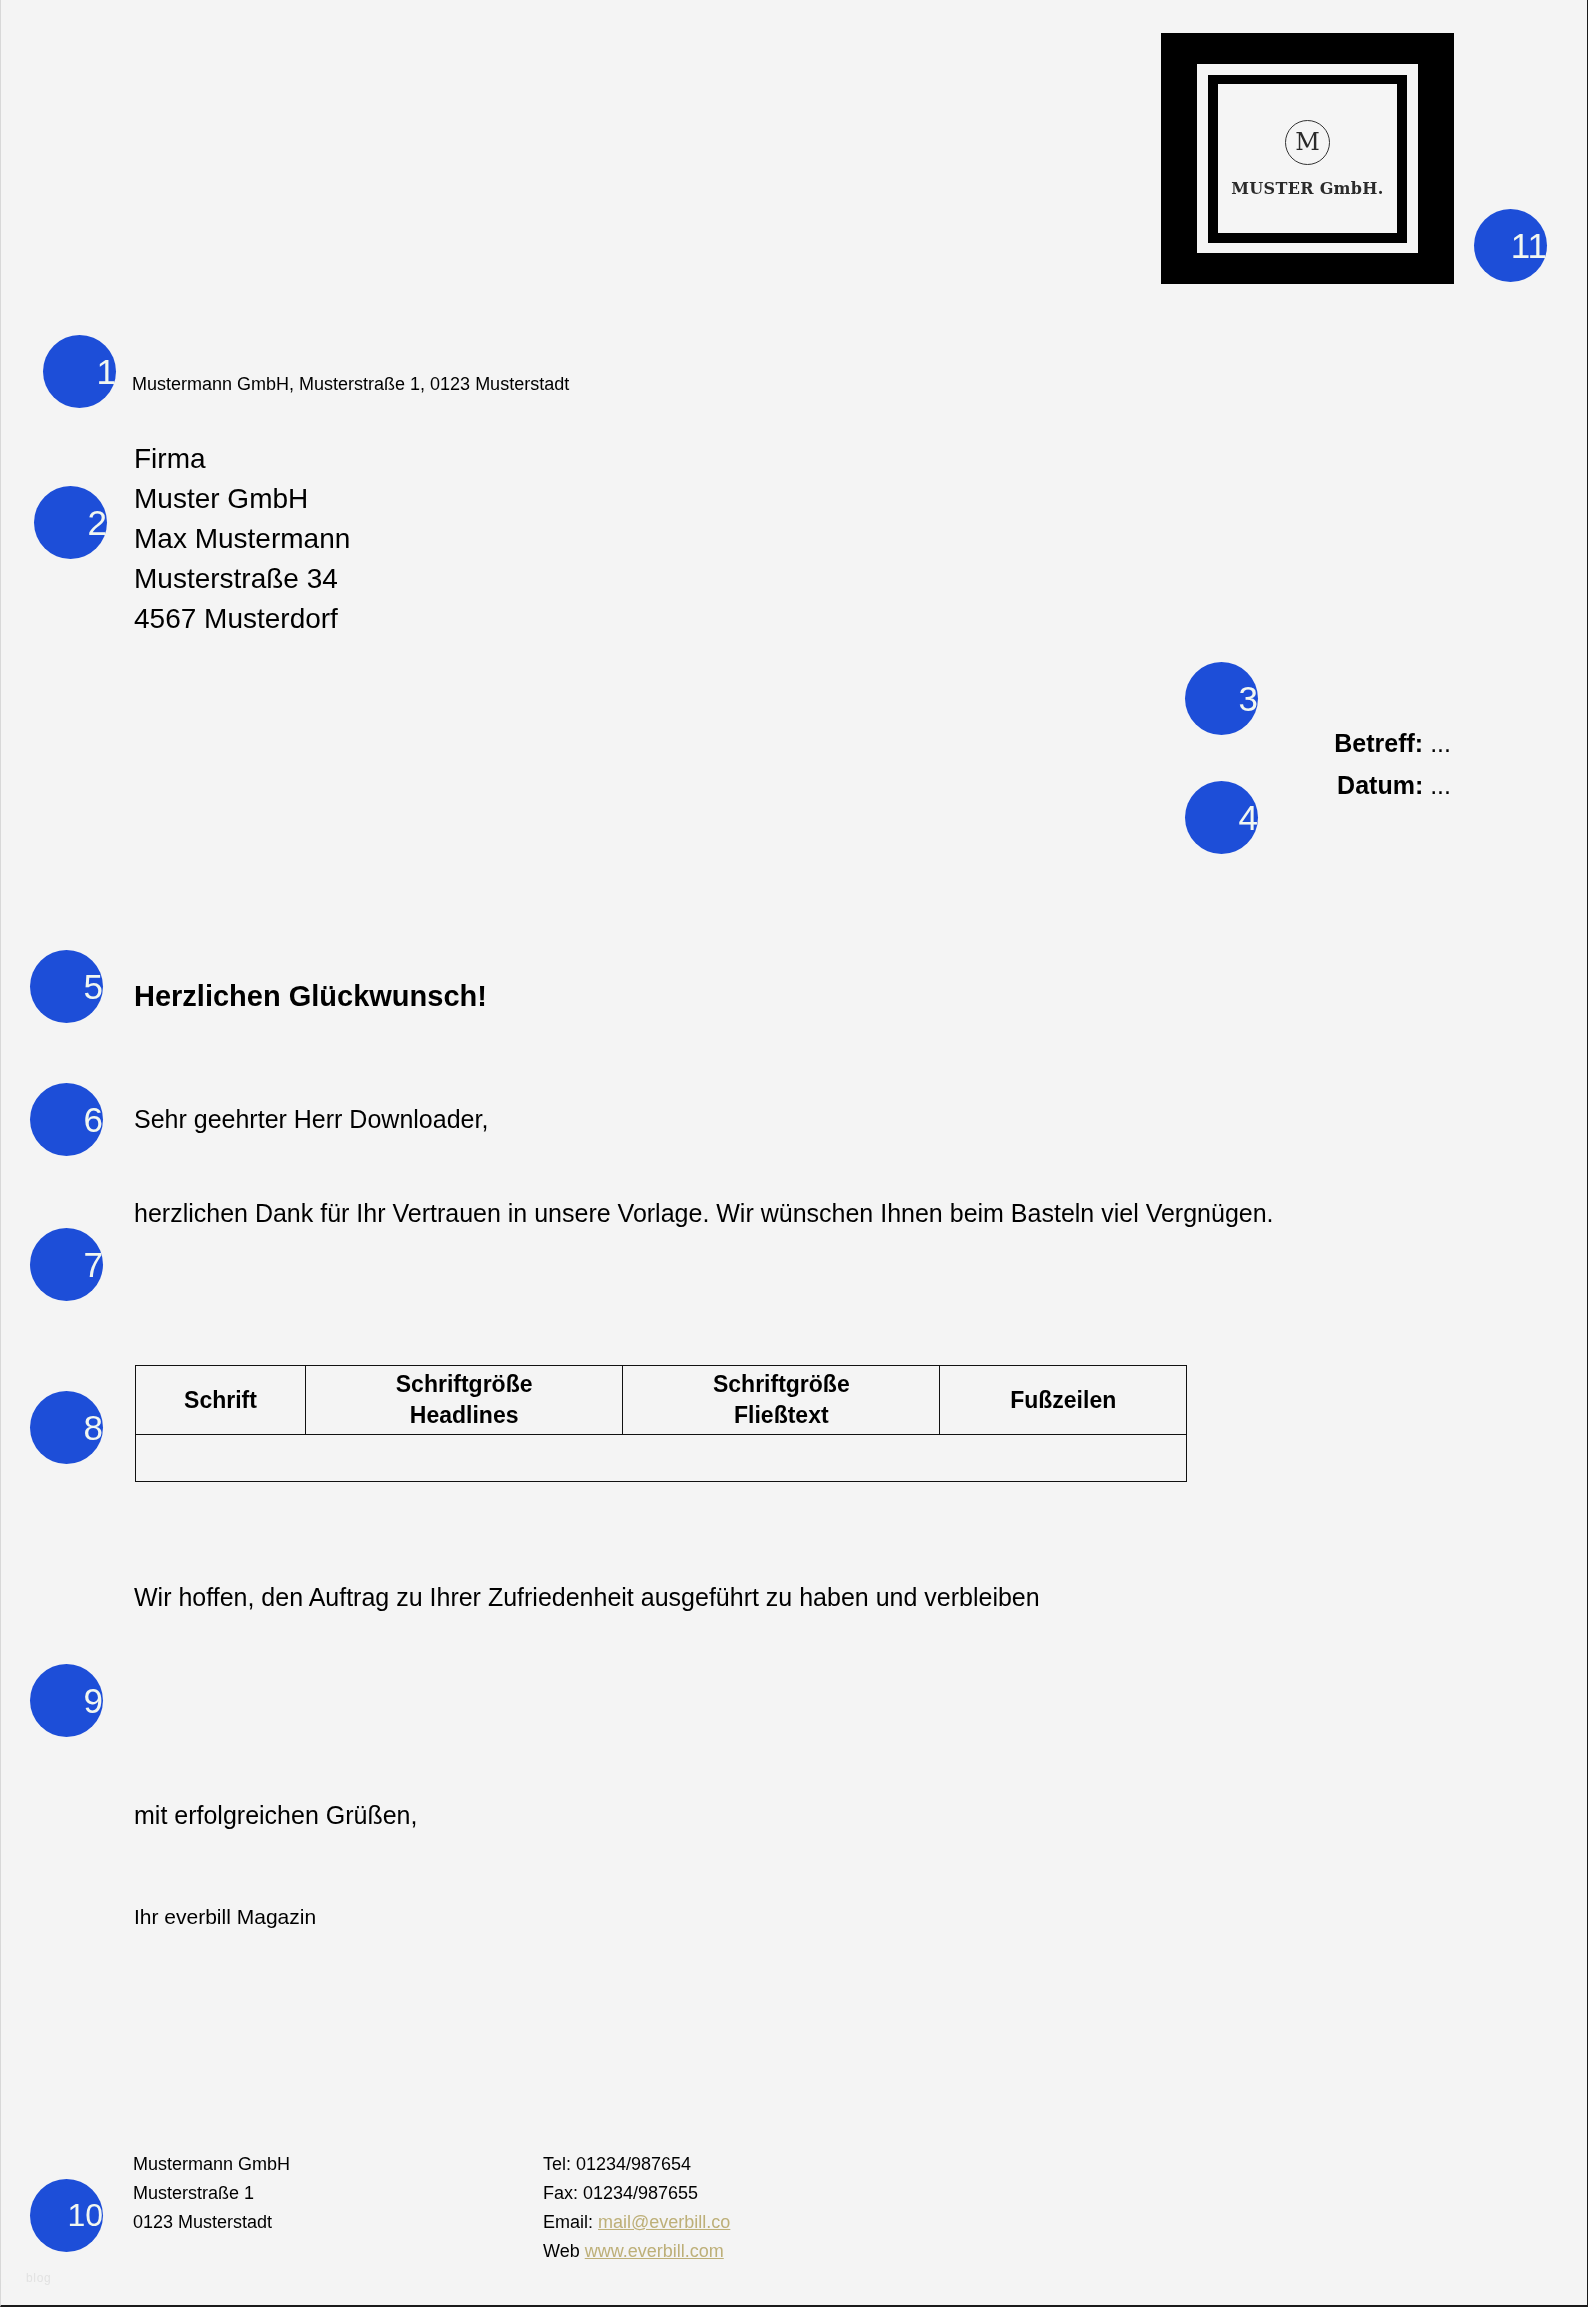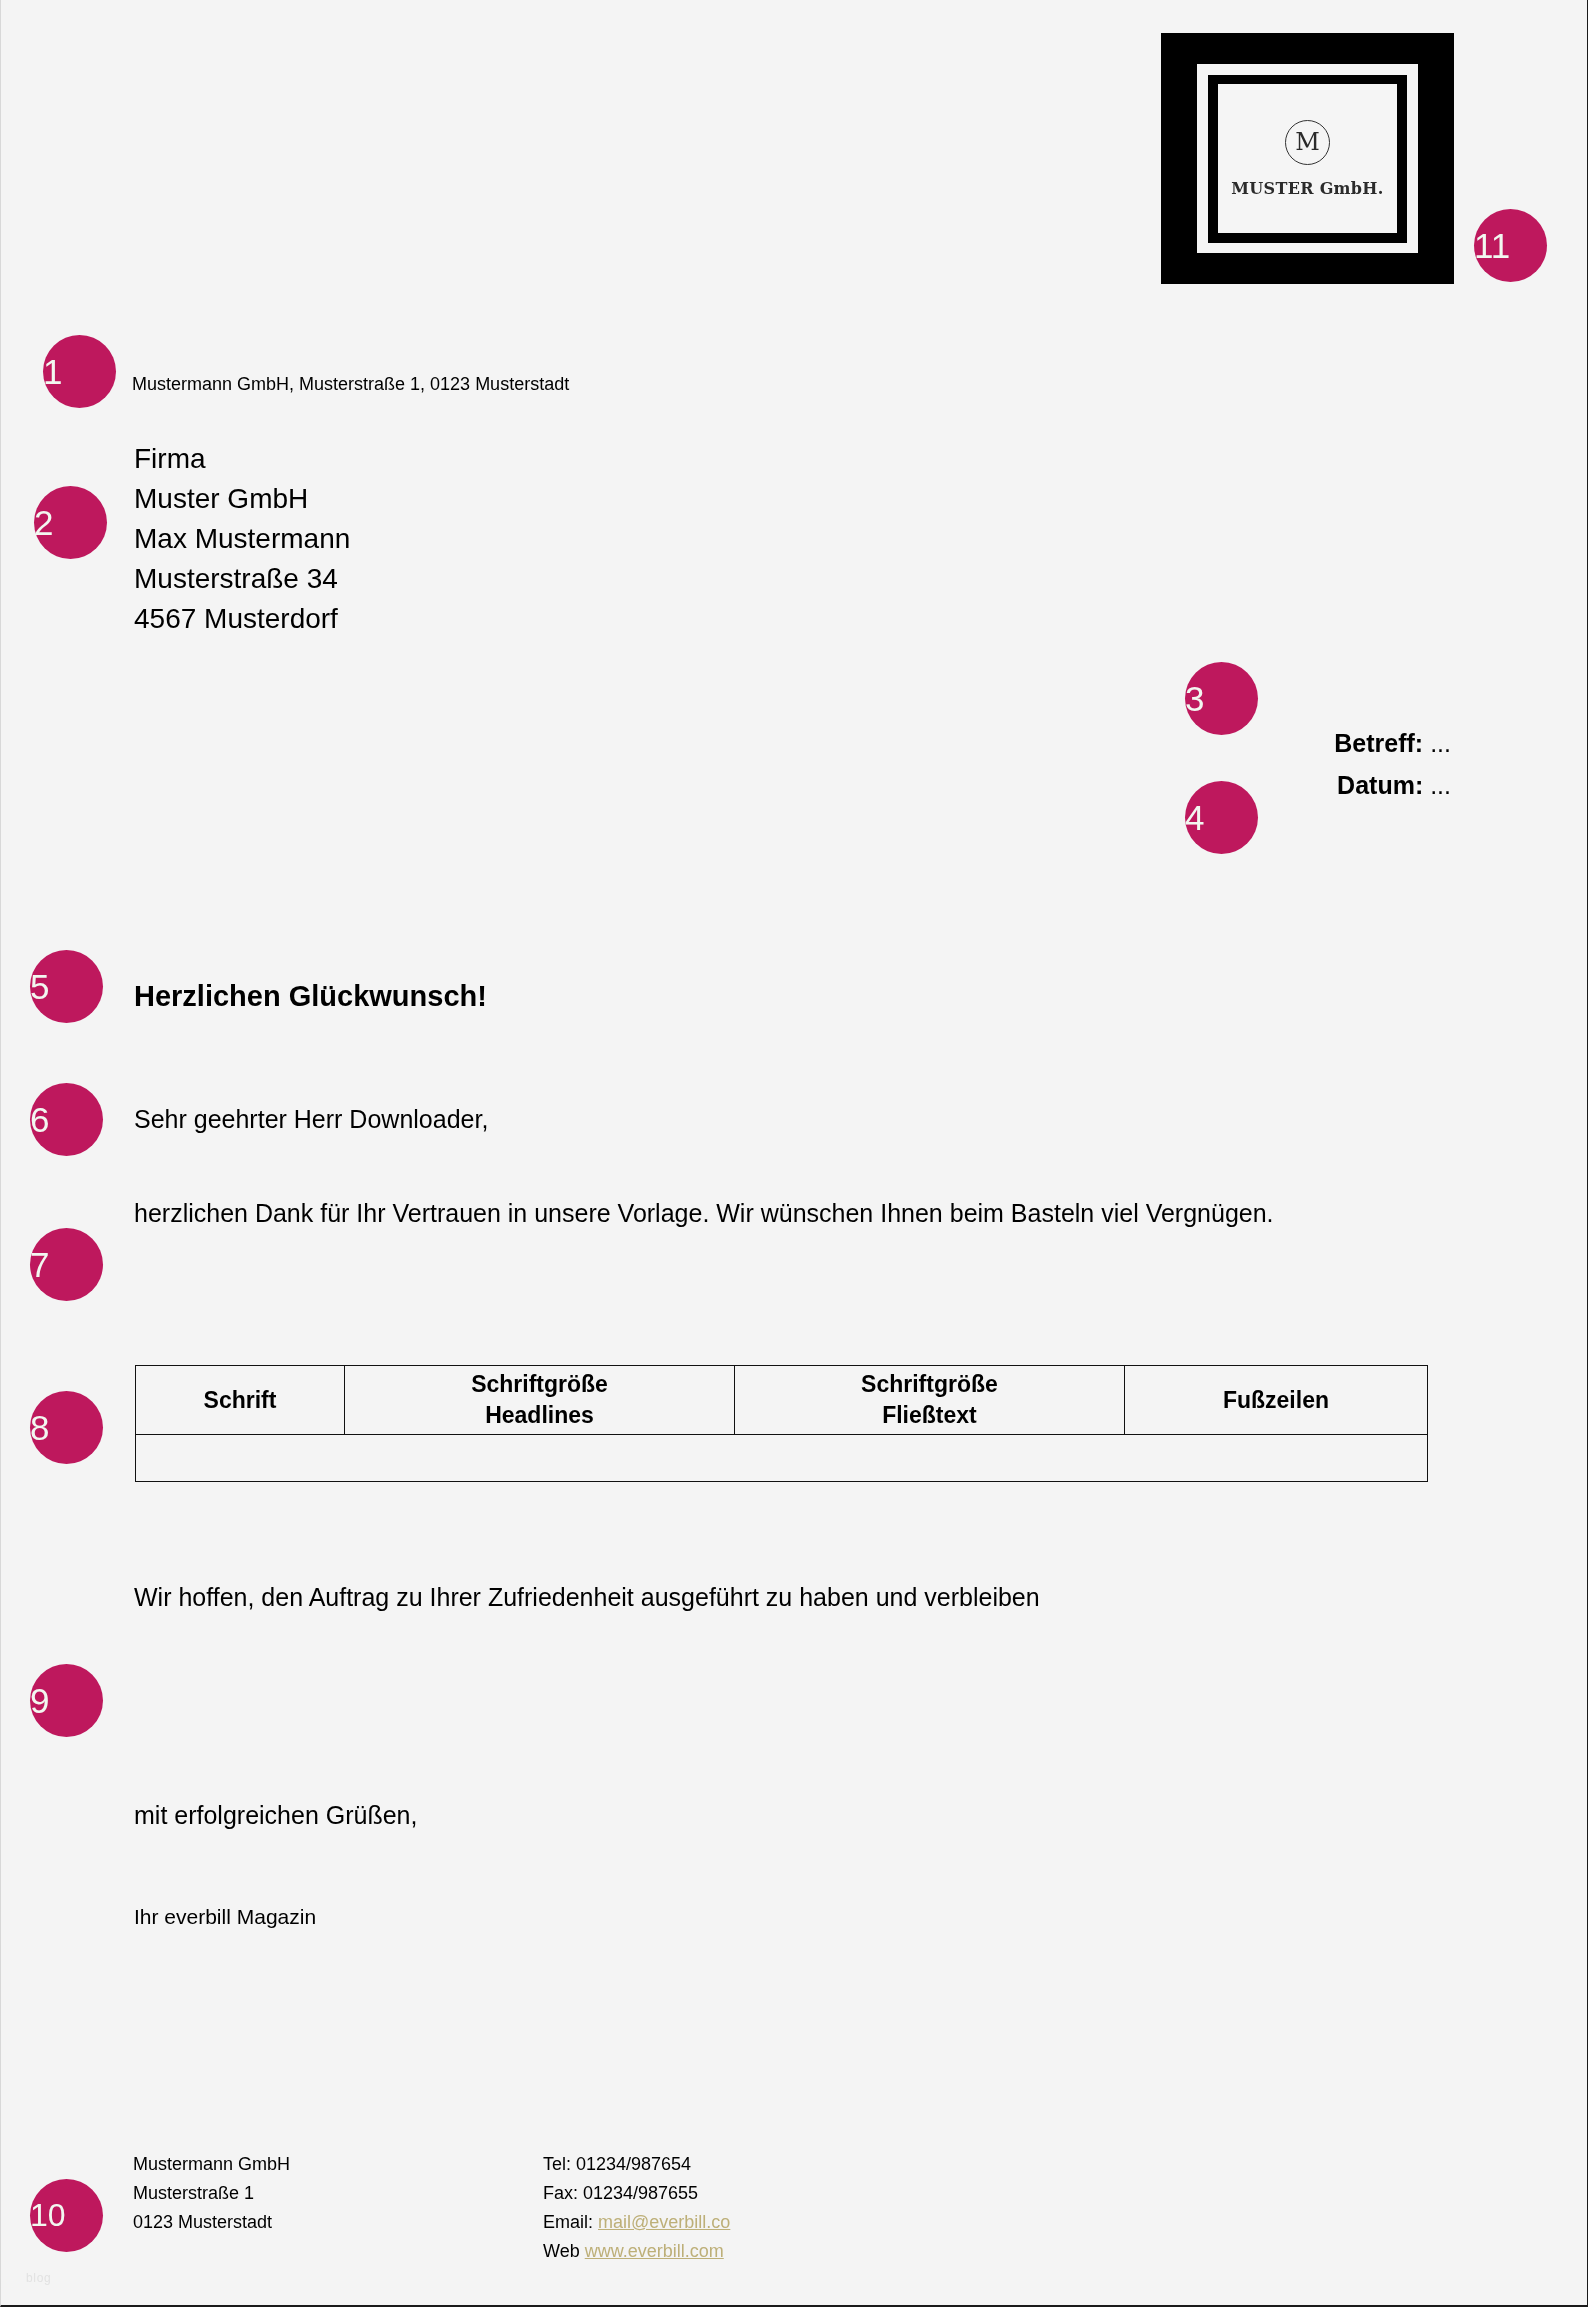--- a/index.html
+++ b/index.html
@@ -23,25 +23,25 @@
     border-bottom: 2.1px solid #1a1a1a;
     border-left: 1.4px solid #d8d8d8;
   }
 
   
   .marker {
     position: absolute;
     width: 73px;
     height: 73px;
     border-radius: 50%;
-    background: #be185d;
+    background: #1d4ed8;
     color: #f2f7f0;
     font-size: 35px;
     line-height: 73px;
-    text-align: left;
+    text-align: right;
     font-family: "Liberation Sans", sans-serif;
     font-weight: 400;
     letter-spacing: 0px;
     z-index: 5;
     user-select: none;
   }
   .marker.wide { font-size: 32px; }
 
   
   #logo-block {
@@ -154,21 +154,21 @@
     width: 1248px;
     font-size: 25px;
     line-height: 39px;
   }
 
   
   #font-table {
     position: absolute;
     left: 134px;
     top: 1365px;
-    width: 1293px;
+    width: 1052px;
     border-collapse: collapse;
     font-size: 23px;
   }
   #font-table th,
   #font-table td {
     border: 1.4px solid #111;
     text-align: center;
     vertical-align: middle;
     padding: 0;
     background: #f4f4f4;

